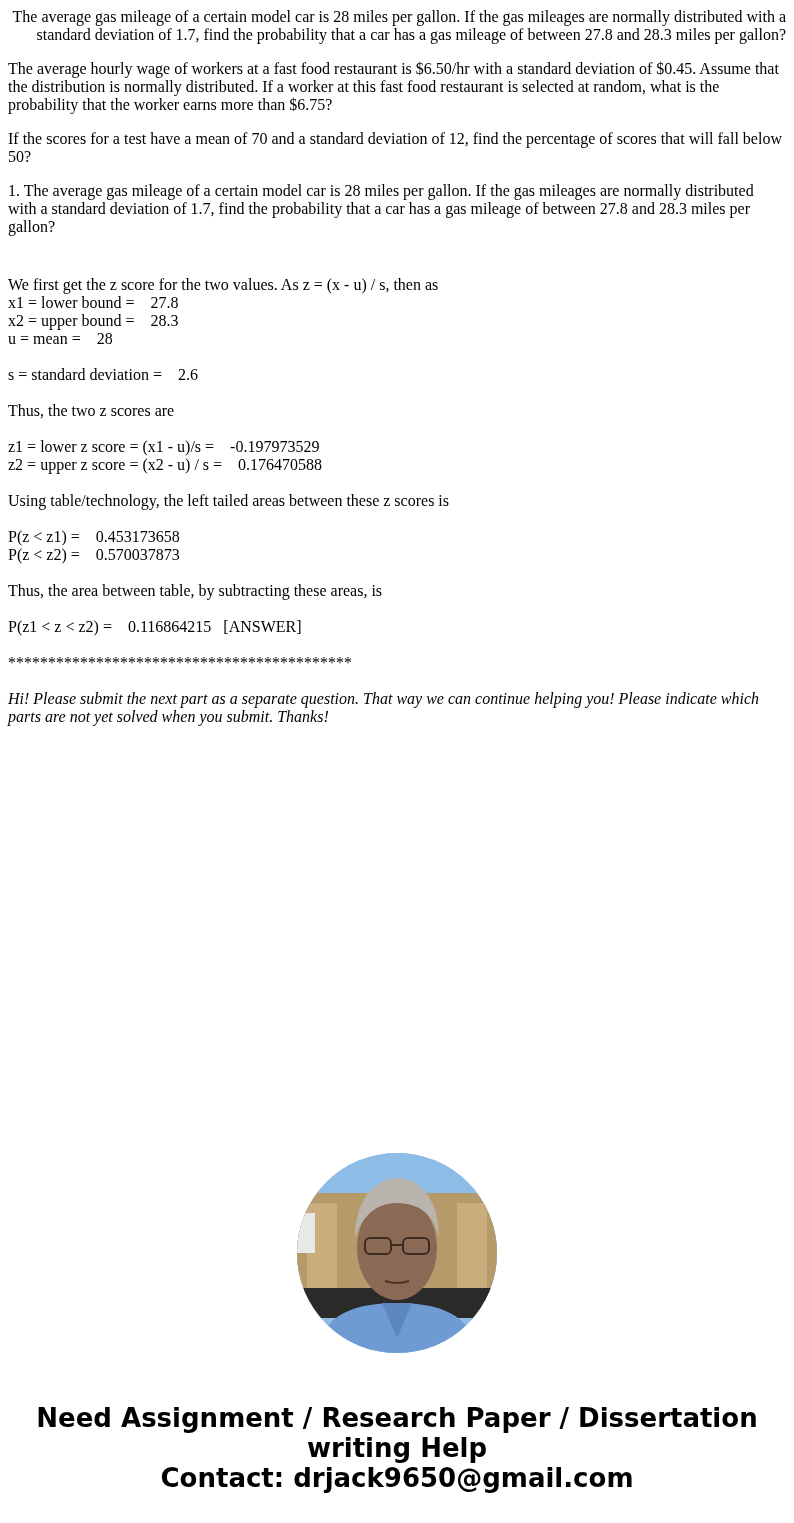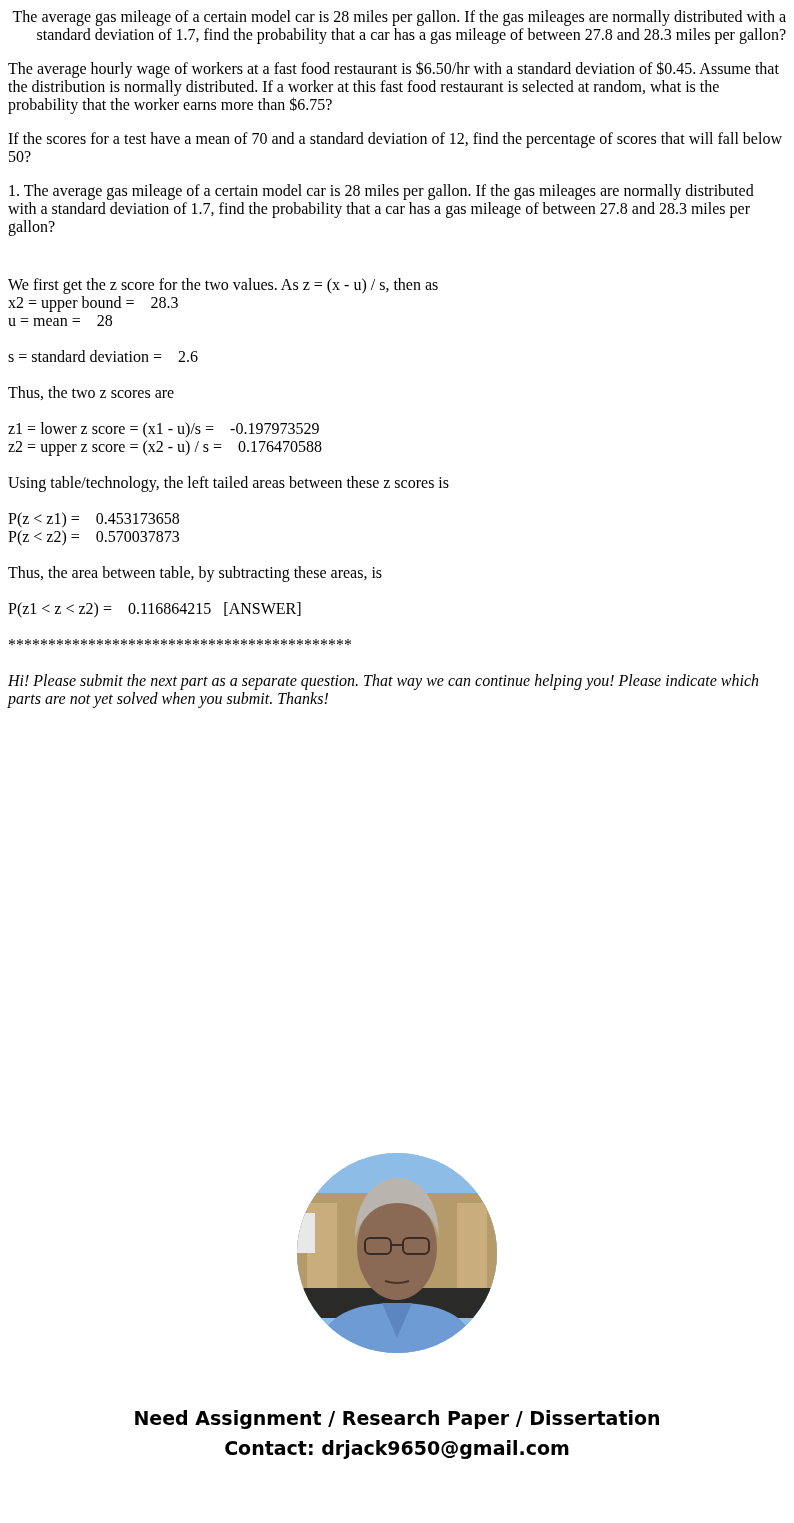--- a/index.html
+++ b/index.html
@@ -37,39 +37,40 @@
   }
   .avatar svg { display: block; }
   .promo {
     position: absolute;
     left: 0;
     top: 1403px;
     width: 794px;
     text-align: center;
     font-family: "DejaVu Sans", sans-serif;
     font-weight: bold;
-    font-size: 19px;
+    font-size: 26px;
     line-height: 30px;
     color: #000;
   }
   .promo span { display: block; }
 </style>
 </head>
 <body>
 
 <div class="content">
   <p class="first">The average gas mileage of a certain model car is 28 miles per gallon. If the gas mileages are normally distributed with a standard deviation of 1.7, find the probability that a car has a gas mileage of between 27.8 and 28.3 miles per gallon?</p>
   <p>The average hourly wage of workers at a fast food restaurant is $6.50/hr with a standard deviation of $0.45. Assume that the distribution is normally distributed. If a worker at this fast food restaurant is selected at random, what is the probability that the worker earns more than $6.75?</p>
   <p>If the scores for a test have a mean of 70 and a standard deviation of 12, find the percentage of scores that will fall below 50?</p>
 
 
   <p>1. The average gas mileage of a certain model car is 28 miles per gallon. If the gas mileages are normally distributed with a standard deviation of 1.7, find the probability that a car has a gas mileage of between 27.8 and 28.3 miles per gallon?</p>
 
   <div style="margin-top:40px;">
     <span class="line">We first get the z score for the two values. As z = (x - u) / s, then as</span>
+    <span class="line">x1 = lower bound =    27.8</span>
     <span class="line">x2 = upper bound =    28.3</span>
     <span class="line">u = mean =    28</span>
     <span class="blank"></span>
     <span class="line">s = standard deviation =    2.6</span>
     <span class="blank"></span>
     <span class="line">Thus, the two z scores are</span>
     <span class="blank"></span>
     <span class="line">z1 = lower z score = (x1 - u)/s =    -0.197973529</span>
     <span class="line">z2 = upper z score = (x2 - u) / s =    0.176470588</span>
     <span class="blank"></span>
@@ -102,14 +103,15 @@
     <path d="M58,85 C58,45 80,25 100,25 C122,25 142,45 142,85 C138,65 125,50 100,50 C78,50 64,65 58,85 Z" fill="#b9b4ad"></path>
     <rect x="68" y="85" width="26" height="16" rx="5" fill="none" stroke="#3b2a22" stroke-width="2"></rect>
     <rect x="106" y="85" width="26" height="16" rx="5" fill="none" stroke="#3b2a22" stroke-width="2"></rect>
     <line x1="94" y1="92" x2="106" y2="92" stroke="#3b2a22" stroke-width="2"></line>
     <path d="M88,128 Q100,132 112,128" stroke="#4a342a" stroke-width="2" fill="none"></path>
   </svg>
 </div>
 
 <div class="promo">
   <span>Need Assignment / Research Paper / Dissertation</span>
+  <span>writing Help</span>
   <span>Contact: drjack9650@gmail.com</span>
 </div>
 
 </body></html>

